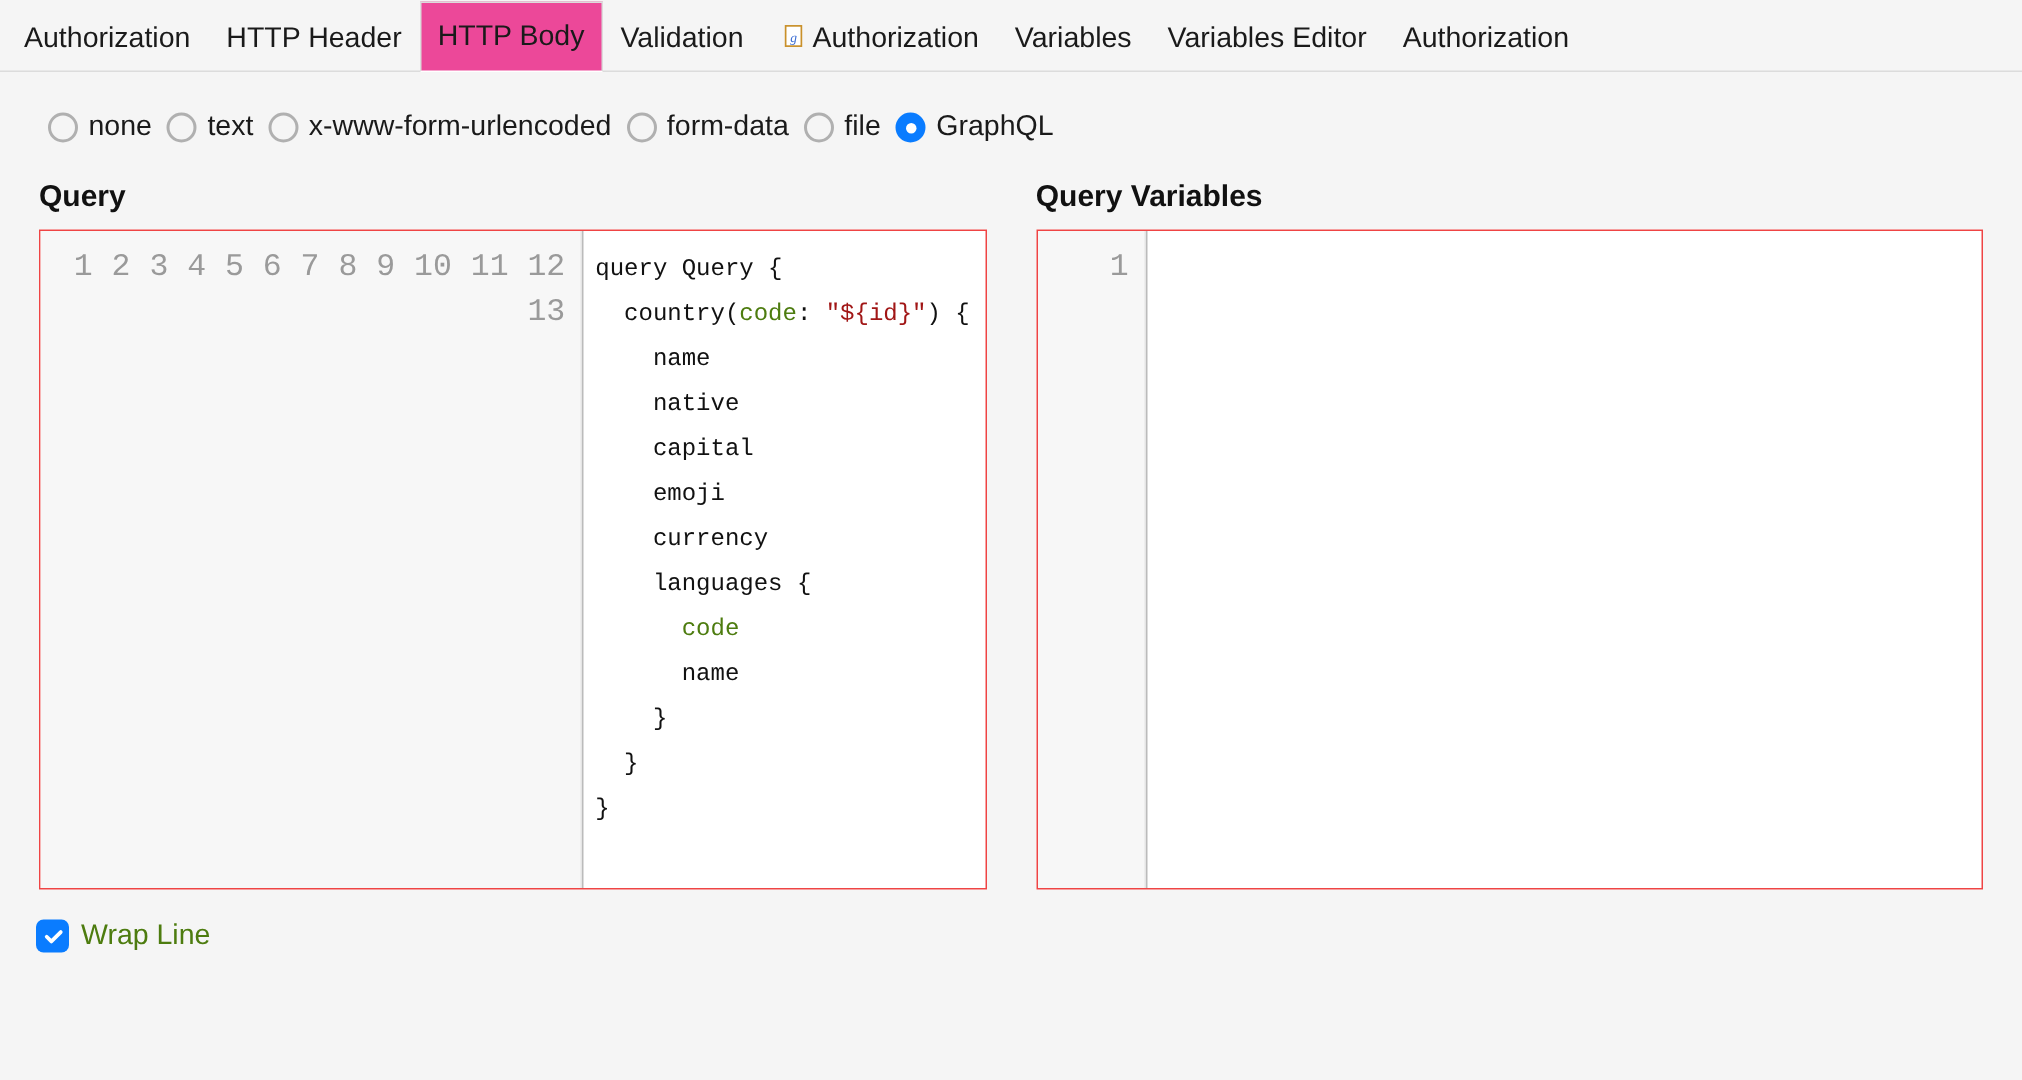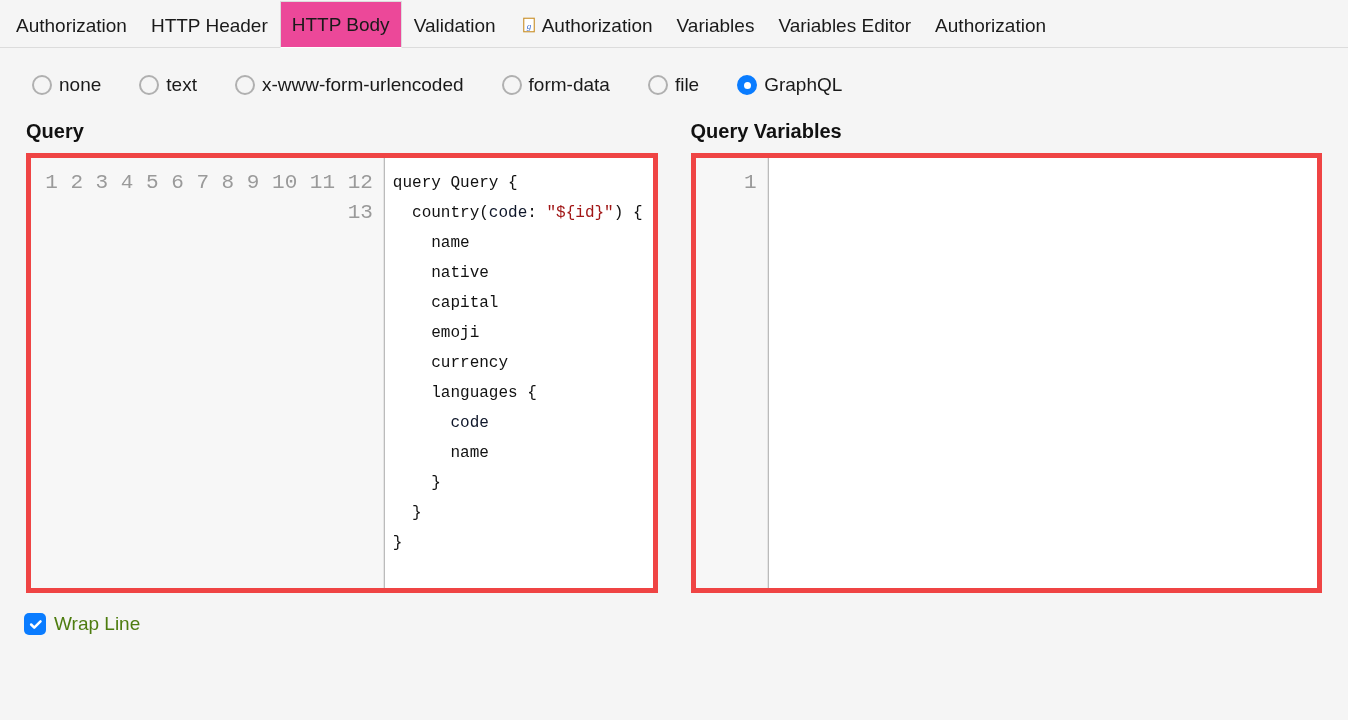--- a/index.html
+++ b/index.html
@@ -27,21 +27,21 @@
     }
     .tab.active {
       background: #ec4899;
       border: 1px solid #dcdcdc;
       border-bottom: 1px solid #ffffff;
     }
     .tab-icon { width: 18px; height: 18px; display: inline-flex; align-items: center; justify-content: center; margin-right: 4px; vertical-align: -2px; }
     .option-row {
       display: flex;
       align-items: center;
-      gap: 38px;
+      gap: 10px;
       padding: 26px 32px 10px 32px;
     }
     .radio {
       display: inline-flex;
       align-items: center;
       gap: 7px;
       cursor: pointer;
       font-size: 19px;
       color: #1a1a1a;
     }
@@ -73,21 +73,21 @@
       flex: 1 1 0;
     }
     .panel-title {
       font-size: 20px;
       font-weight: 700;
       color: #111;
       margin-bottom: 10px;
     }
     .editor {
       display: flex;
-      border: 5px solid #ef4444;
+      border: 1px solid #ef4444;
       background: #ffffff;
       height: 440px;
       overflow: hidden;
     }
     .gutter {
       background: #f7f7f7;
       color: #9a9a9a;
       text-align: right;
       padding: 10px 10px 0 10px;
       font-family: ui-monospace, SFMono-Regular, Menlo, "Courier New", monospace;
@@ -101,21 +101,21 @@
       padding: 10px 10px 0 8px;
       font-family: ui-monospace, SFMono-Regular, Menlo, "Courier New", monospace;
       font-size: 16px;
       line-height: 30px;
       white-space: pre;
       color: #111;
       flex: 1;
       border-left: 1px solid #bbb;
       margin-left: 0;
     }
-    .tok-key { color: #0f172a; }
+    .tok-key { color: #4d7c0f; }
     .tok-str { color: #a11616; }
     .footer {
       padding: 12px 24px;
       display: flex;
       align-items: center;
       gap: 8px;
     }
     .checkbox {
       width: 22px; height: 22px;
       background: #0a7cff;

